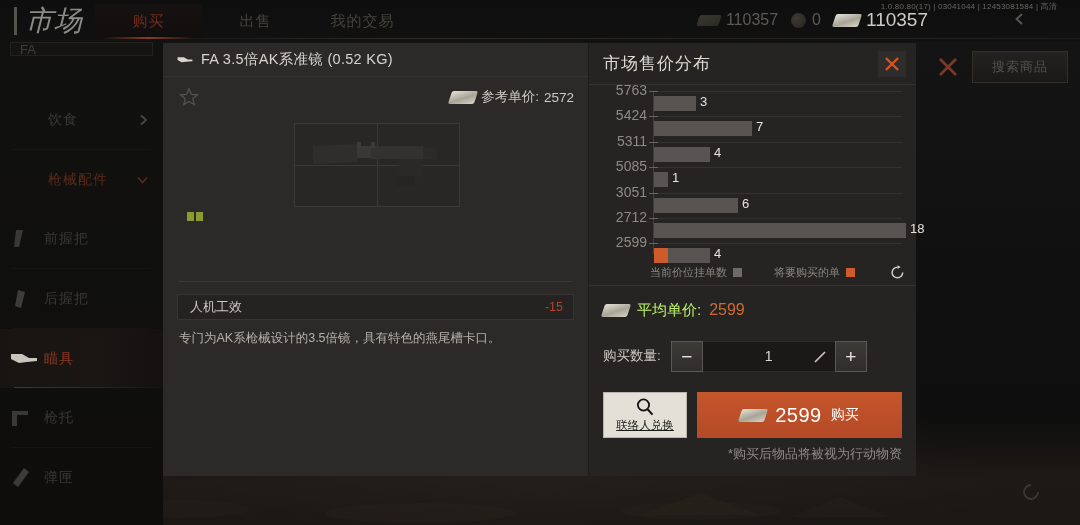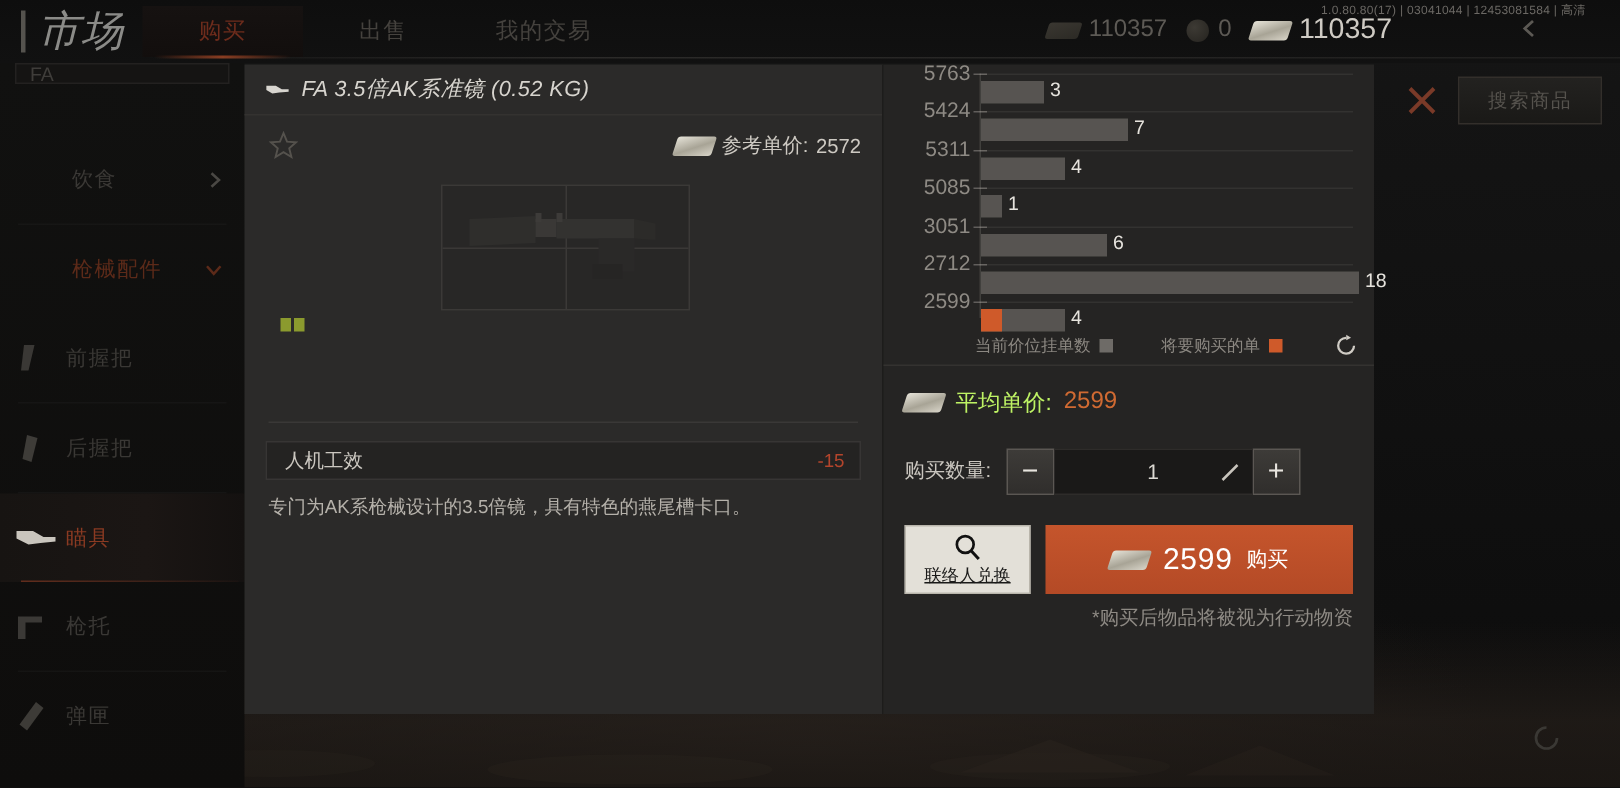--- a/index.html
+++ b/index.html
@@ -143,21 +143,21 @@
     position: absolute; left: 163px; top: 43px; width: 426px; height: 433px;
     background: #2b2a29;
     border-right: 1px solid #1d1c1b;
     z-index: 7;
   }
   .dp-head {
     height: 34px; display: flex; align-items: center; gap: 8px;
     padding: 0 14px;
     border-bottom: 1px solid #343230;
   }
-  .dp-title { font-size: 14.5px; color: #d7d4ce; letter-spacing: .3px; font-style: italic; }
+  .dp-title { font-size: 14.5px; color: #d7d4ce; letter-spacing: .3px; }
   .scope-glyph { width: 16px; height: 12px; }
   .dp-subrow {
     height: 40px; display: flex; align-items: center; justify-content: space-between;
     padding: 0 14px 0 16px;
   }
   .star-ico { width: 20px; height: 20px; }
   .refprice { display: flex; align-items: center; gap: 5px; font-size: 13.5px; color: #cdc9c2; }
   .item-canvas {
     position: relative; height: 160px; margin: 0 14px;
   }
@@ -462,20 +462,29 @@
 
     <div class="stat-row">
       <span class="stat-name">人机工效</span>
       <span class="stat-val">-15</span>
     </div>
 
     <div class="desc">专门为AK系枪械设计的3.5倍镜，具有特色的燕尾槽卡口。</div>
   </div>
 
   <div class="right-panel">
+    <div class="rp-head">
+      <span class="rp-title">市场售价分布</span>
+      <div class="close-btn">
+        <svg width="18" height="18" viewBox="0 0 18 18">
+          <line x1="3" y1="3" x2="15" y2="15" stroke="#d4551f" stroke-width="2.4"></line>
+          <line x1="15" y1="3" x2="3" y2="15" stroke="#d4551f" stroke-width="2.4"></line>
+        </svg>
+      </div>
+    </div>
 
     <div class="chart-wrap">
       <div class="chart" id="chart">
         <div class="ch-axis"></div>
       <div class="ch-row">
             <div class="ch-grid"></div>
             <div class="ch-tick"></div>
             <div class="ch-label">5763</div>
             <div class="ch-bar" style="width: 42px;"></div>
             <div class="ch-cnt" style="left: 103px;">3</div>

